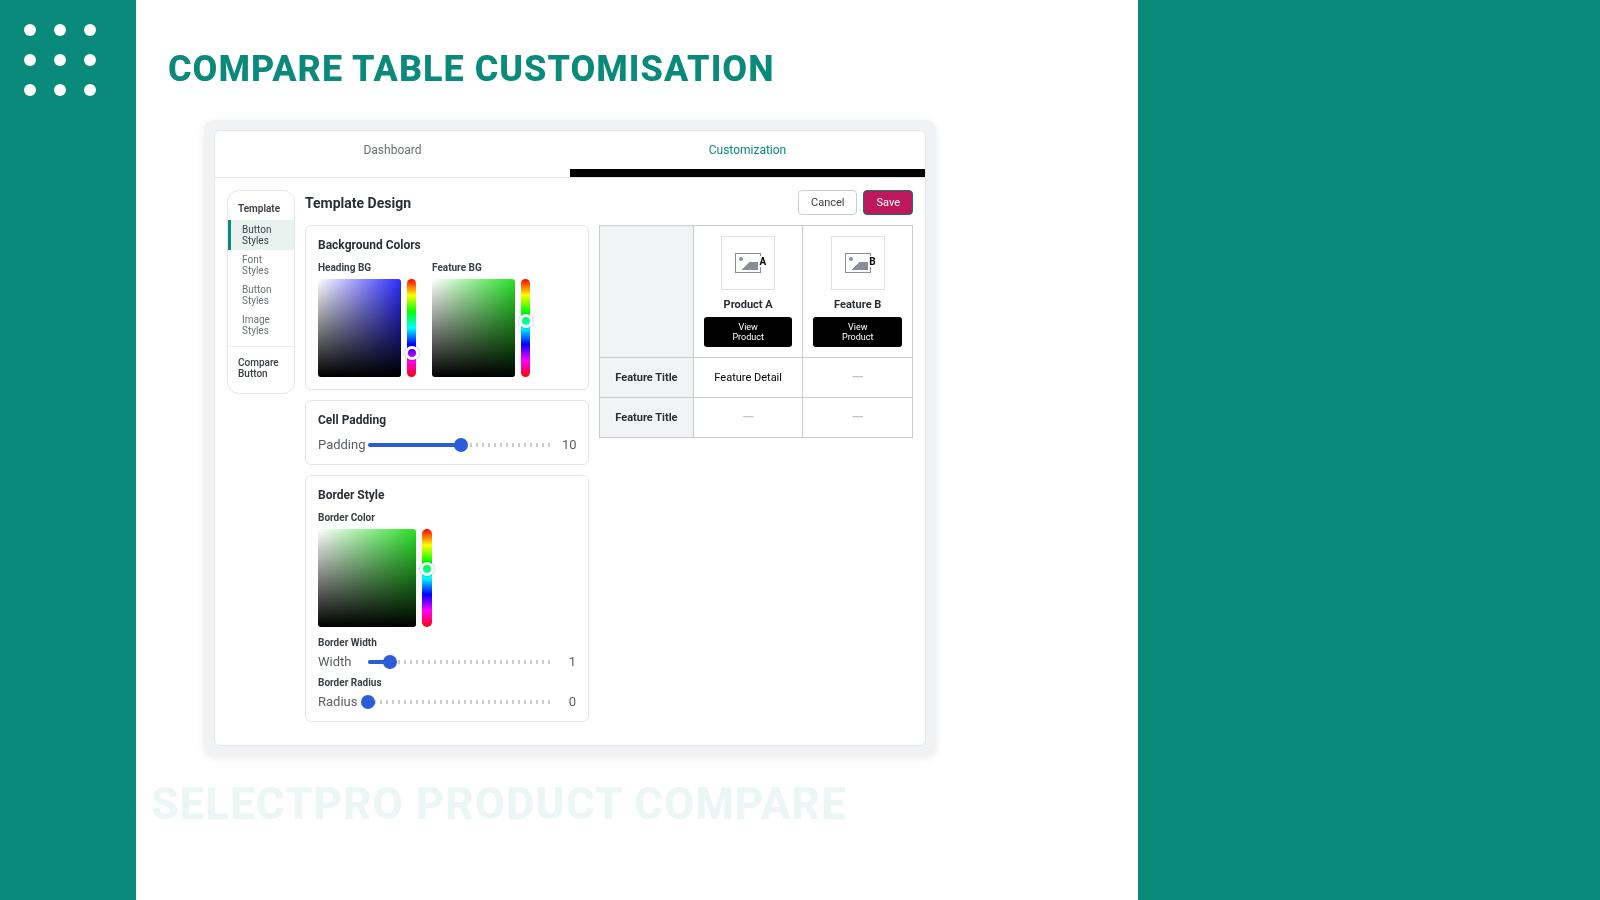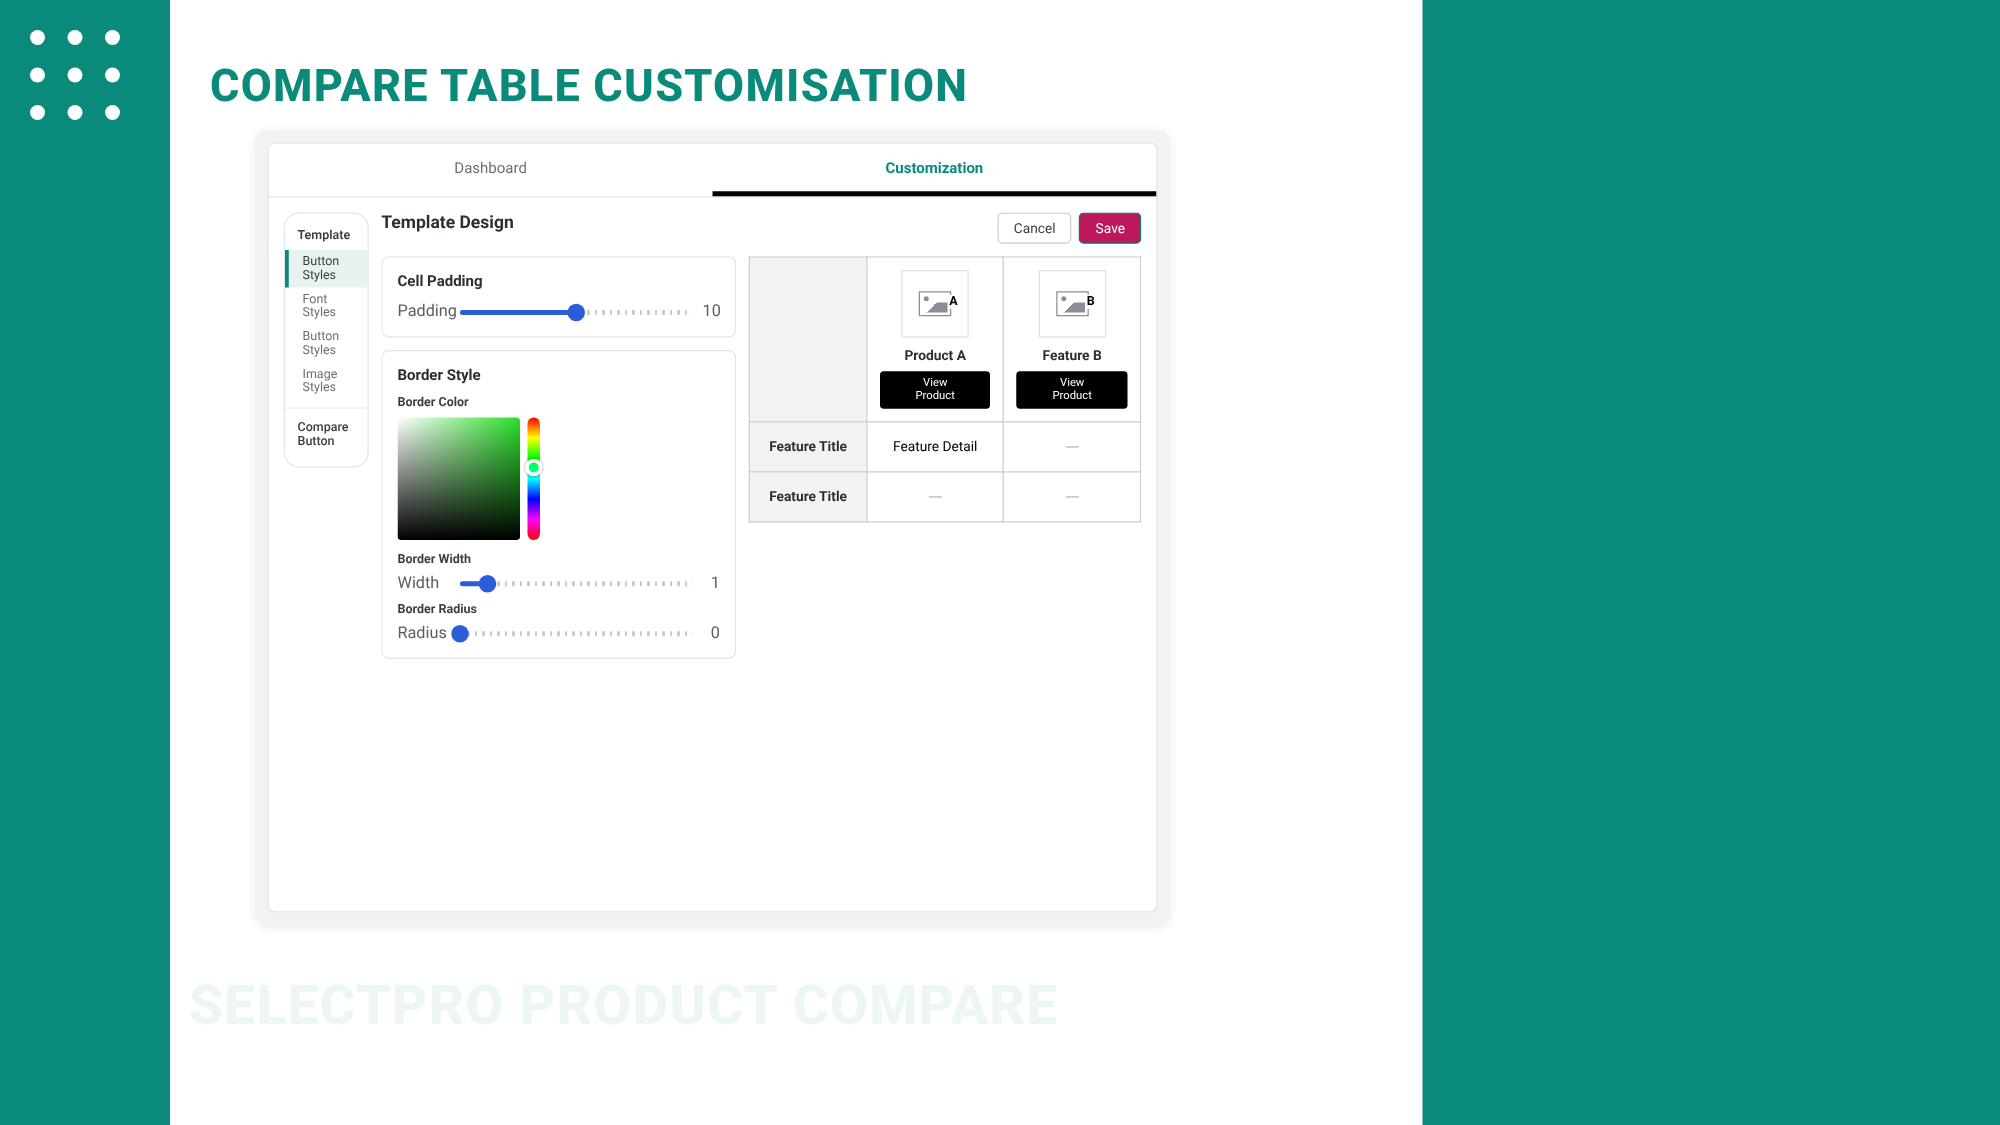--- a/index.html
+++ b/index.html
@@ -6,33 +6,33 @@
 body{width:1600px;height:900px;overflow:hidden;background:#fff;position:relative}
 .teal-left{position:absolute;left:0;top:0;width:136px;height:900px;background:#0a8a7a}
 .teal-right{position:absolute;right:0;top:0;width:462px;height:900px;background:#0a8a7a}
 .dots{position:absolute;display:grid;grid-template-columns:repeat(3,12px);grid-template-rows:repeat(3,12px);gap:18px}
 .dots.tl{left:24px;top:24px}
 .dots.br{right:24px;bottom:68px}
 .dot{width:12px;height:12px;border-radius:50%}
 .dots.tl .dot{background:#fff}
 .dots.br .dot{background:#0a8a7a}
 .page-title{position:absolute;left:168px;top:48px;color:#0a8a7a;font-size:36px;font-weight:800;letter-spacing:1px}
-.app-card{position:absolute;left:204px;top:104px;width:732px;height:636px;background:#f1f2f3;border-radius:10px;box-shadow:0 2px 8px rgba(0,0,0,.08);padding:10px;overflow:hidden}
+.app-card{position:absolute;left:204px;top:120px;width:732px;height:636px;background:#f1f2f3;border-radius:10px;box-shadow:0 2px 8px rgba(0,0,0,.08);padding:10px;overflow:hidden}
 .app-inner{background:#fff;border:1px solid #e3e5e8;border-radius:6px;height:100%;display:flex;flex-direction:column}
 .tabs{display:flex;border-bottom:1px solid #e3e5e8}
 .tab{flex:1;text-align:center;padding:12px 0;font-size:12px;color:#6b7077;cursor:pointer}
-.tab.active{color:#0a8a7a;border-bottom:4px solid #000000;font-weight:700}
+.tab.active{color:#0a8a7a;border-bottom:8px solid #000000;font-weight:400}
 .body{display:flex;flex:1;padding:12px;gap:10px;overflow:hidden}
 .sidebar{width:68px;background:#fff;border:1px solid #e3e5e8;border-radius:12px;padding:8px 0;font-size:10px;color:#5a5f66;height:fit-content}
 .sb-head{padding:4px 10px 6px;font-weight:600;color:#3a3f46}
 .sb-item{padding:4px 8px 4px 14px;cursor:pointer;color:#6b7077}
 .sb-item.active{background:#e8f3f0;border-left:3px solid #0a8a7a;padding-left:11px;color:#3a3f46}
 .sb-sep{height:1px;background:#eceef1;margin:6px 0}
 .main{flex:1;display:flex;flex-direction:column;overflow:hidden}
-.main-head{display:flex;justify-content:space-between;align-items:flex-start;margin-bottom:10px}
+.main-head{display:flex;justify-content:space-between;align-items:center;margin-bottom:10px}
 .main-title{font-size:14px;font-weight:700;color:#2a2f36}
 .btns{display:flex;gap:6px}
 .btn{font-size:11px;padding:5px 12px;border-radius:4px;border:1px solid #c8ccd2;background:#fff;cursor:pointer;color:#3a3f46}
 .btn.primary{background:#be185d;border-color:#0a7a6b;color:#fff}
 .cols{display:flex;gap:10px;flex:1;overflow:hidden}
 .settings{width:284px;display:flex;flex-direction:column;gap:10px;overflow-y:auto}
 .panel{border:1px solid #e3e5e8;border-radius:6px;padding:12px;background:#fff}
 .panel-title{font-size:12px;font-weight:700;color:#2a2f36;margin-bottom:10px}
 .field-lbl{font-size:10px;font-weight:700;color:#3a3f46;margin-bottom:6px}
 .row2{display:flex;gap:16px}
@@ -118,20 +118,43 @@
           <div class="main-title">Template Design</div>
           <div class="btns">
             <button class="btn">Cancel</button>
             <button class="btn primary">Save</button>
           </div>
         </div>
 
         <div class="cols">
           <div class="settings">
 
+            <div class="panel">
+              <div class="panel-title">Background Colors</div>
+              <div class="row2">
+                <div class="colorbox">
+                  <div class="field-lbl">Heading BG</div>
+                  <div class="cp">
+                    <div class="cb-grad blue"></div>
+                    <div class="hue">
+                        <div class="hue-hdl" style="top:68%"></div>
+                      </div>
+                  </div>
+                </div>
+                <div class="colorbox">
+                  <div class="field-lbl">Feature BG</div>
+                  <div class="cp">
+                    <div class="cb-grad green"></div>
+                    <div class="hue">
+                        <div class="hue-hdl" style="top:36%"></div>
+                      </div>
+                  </div>
+                </div>
+              </div>
+            </div>
 
             <div class="panel">
               <div class="panel-title">Cell Padding</div>
               <div class="slide-row">
                 <span class="slide-lbl">Padding</span>
                 <div class="slider dotted">
                   <div class="fill" style="width:50%"></div>
                   <div class="thumb" style="left:50%"></div>
                 </div>
                 <span class="val">10</span>

